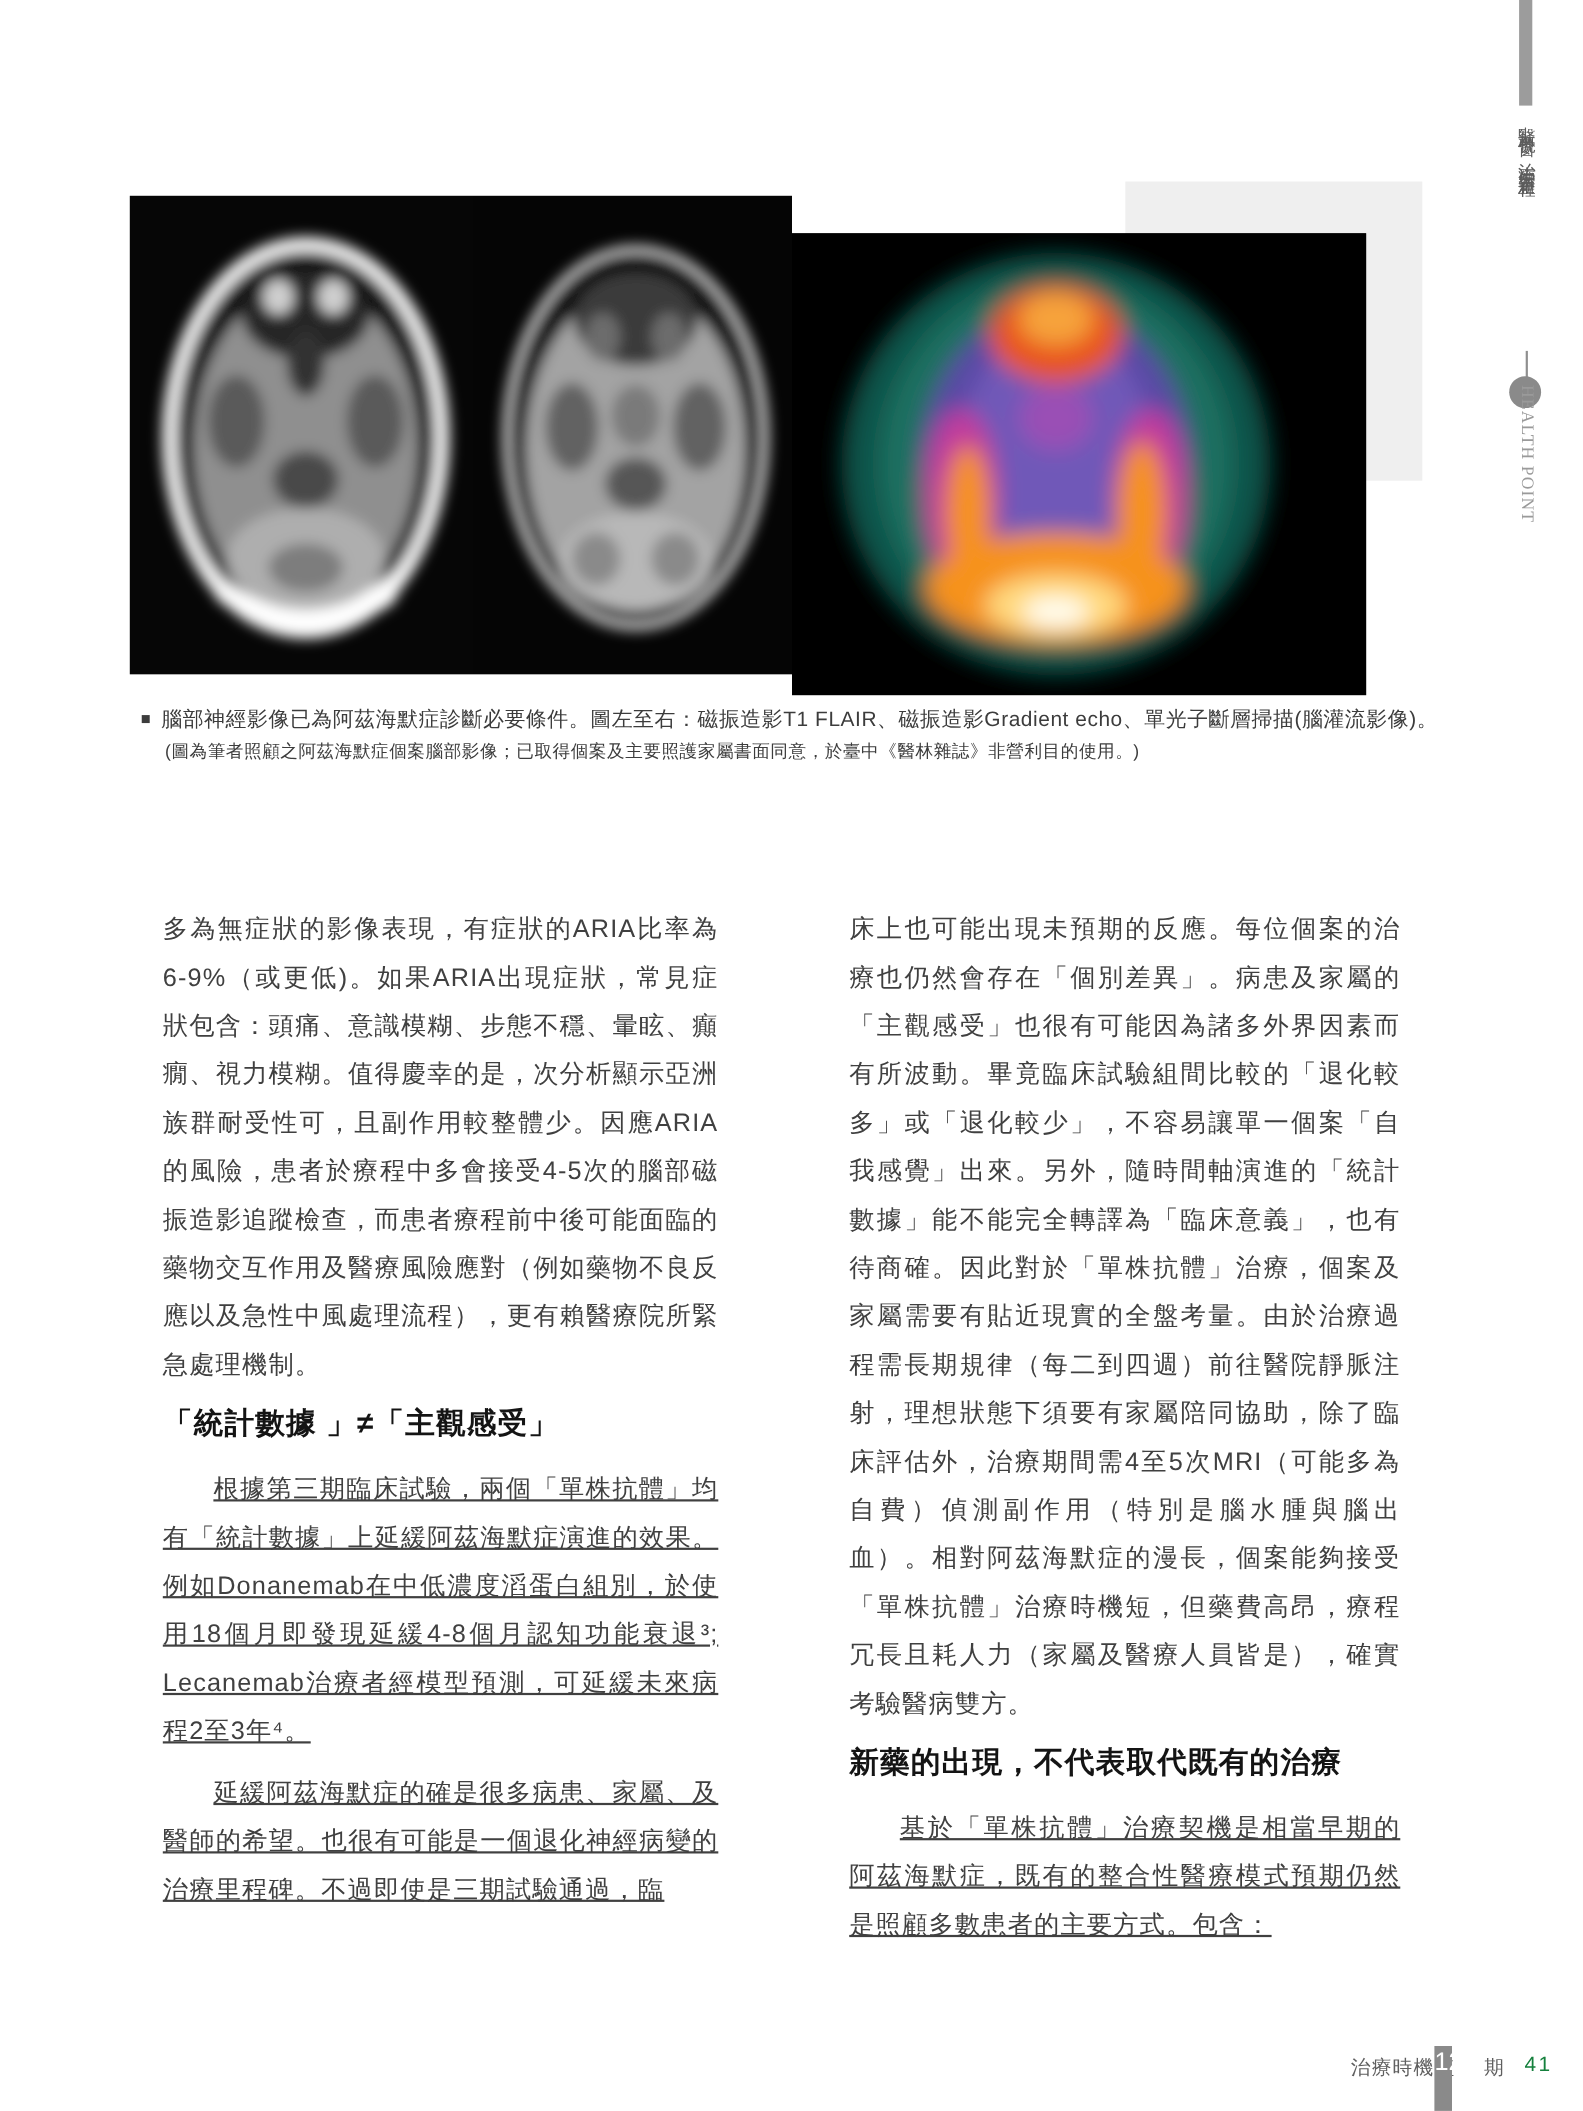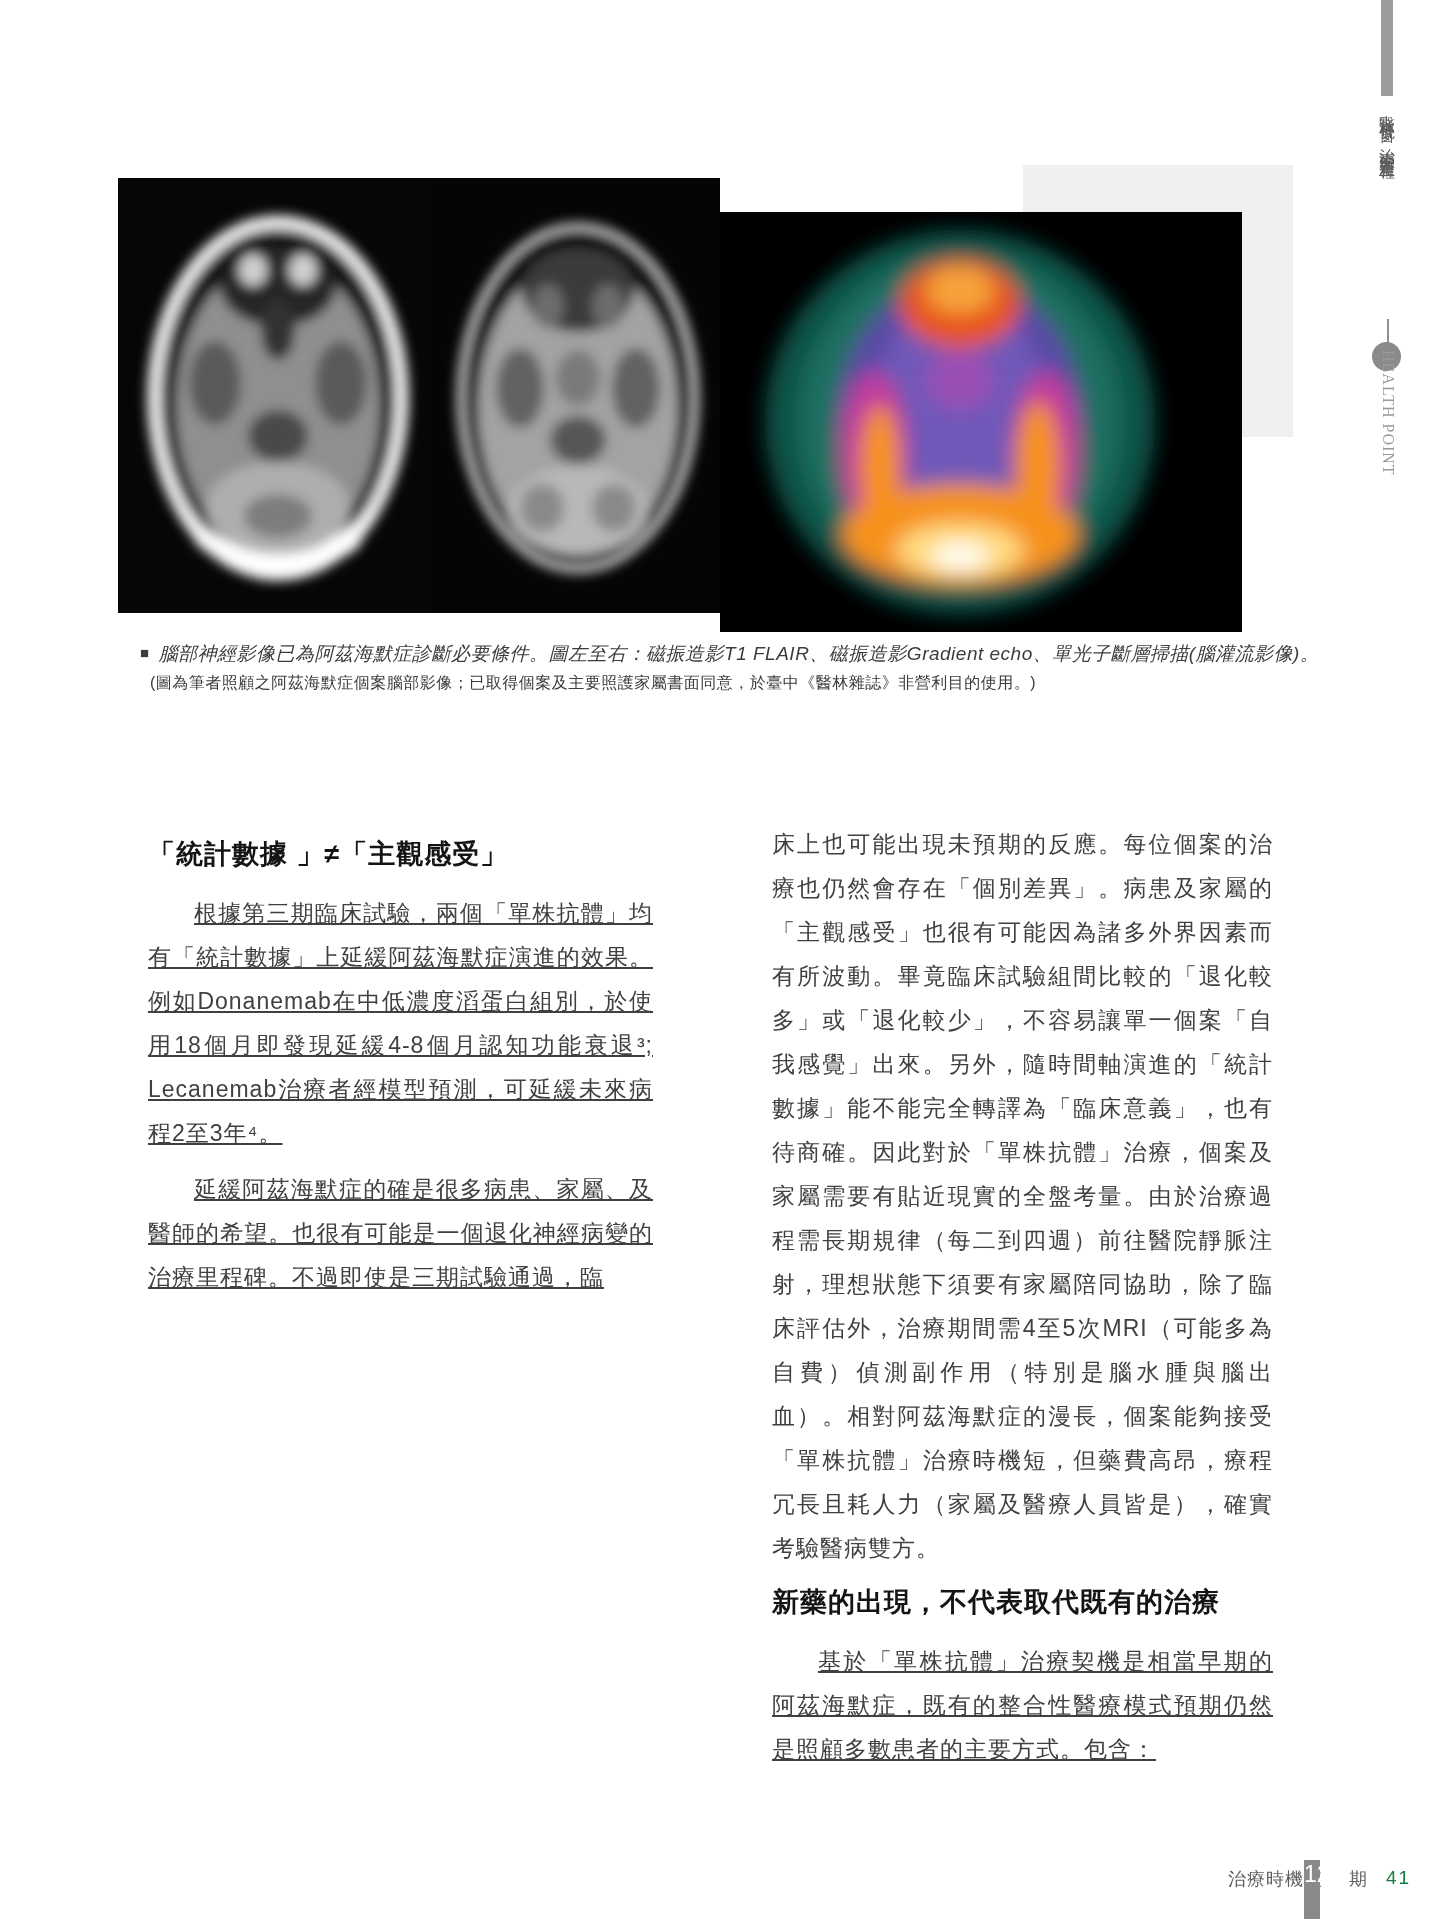--- a/index.html
+++ b/index.html
@@ -24,21 +24,21 @@
   .gray-square { left:1023px; top:165px; width:270px; height:272px; background:#efefef; }
 
   
   .panel { position:absolute; overflow:hidden; background:#000; }
   #mri1 { left:118px; top:178px; width:312px; height:435px; }
   #mri2 { left:430px; top:178px; width:290px; height:435px; }
   #pet  { left:720px; top:212px; width:522px; height:420px; }
   .panel svg { width:100%; height:100%; display:block; }
 
   
-  .caption1 { left:140px; top:641px; font-size:19px; color:#3c3c3c; letter-spacing:0.5px; white-space:nowrap;font-style:italic; }
+  .caption1 { left:128px; top:641px; font-size:19px; color:#3c3c3c; letter-spacing:0.5px; white-space:nowrap; }
   .caption1 .bullet { display:inline-block; font-size:15px; transform:translateY(-2px); margin-right:9px; }
   .caption2 { left:150px; top:673px; font-size:16px; color:#3c3c3c; letter-spacing:0.5px; white-space:nowrap; }
 
   
   .col { position:absolute; top:822px; font-size:23px; line-height:44px;
          letter-spacing:1px; color:#404040; text-align:justify; }
   #col-left  { left:148px; width:505px; }
   #col-right { left:772px; width:501px; }
   .col p { margin:0; }
   .col p.indent { text-indent:2em; margin-top:12px;text-decoration:underline; }
@@ -141,20 +141,21 @@
       </g>
     </svg>
   </div>
 
   <div class="abs caption1">
     <span class="bullet">■</span><span>腦部神經影像已為阿茲海默症診斷必要條件。圖左至右：磁振造影T1 FLAIR、磁振造影Gradient echo、單光子斷層掃描(腦灌流影像)。</span>
   </div>
   <div class="abs caption2">(圖為筆者照顧之阿茲海默症個案腦部影像；已取得個案及主要照護家屬書面同意，於臺中《醫林雜誌》非營利目的使用。)</div>
 
   <div class="col" id="col-left">
+    <p>多為無症狀的影像表現，有症狀的ARIA比率為6-9%（或更低)。如果ARIA出現症狀，常見症狀包含：頭痛、意識模糊、步態不穩、暈眩、癲癇、視力模糊。值得慶幸的是，次分析顯示亞洲族群耐受性可，且副作用較整體少。因應ARIA的風險，患者於療程中多會接受4-5次的腦部磁振造影追蹤檢查，而患者療程前中後可能面臨的藥物交互作用及醫療風險應對（例如藥物不良反應以及急性中風處理流程），更有賴醫療院所緊急處理機制。</p>
     <h3>「統計數據 」≠「主觀感受」</h3>
     <p class="indent">根據第三期臨床試驗，兩個「單株抗體」均有「統計數據」上延緩阿茲海默症演進的效果。例如Donanemab在中低濃度滔蛋白組別，於使用18個月即發現延緩4-8個月認知功能衰退³; Lecanemab治療者經模型預測，可延緩未來病程2至3年⁴。</p>
     <p class="indent">延緩阿茲海默症的確是很多病患、家屬、及醫師的希望。也很有可能是一個退化神經病變的治療里程碑。不過即使是三期試驗通過，臨</p>
   </div>
 
   <div class="col" id="col-right">
     <p>床上也可能出現未預期的反應。每位個案的治療也仍然會存在「個別差異」。病患及家屬的「主觀感受」也很有可能因為諸多外界因素而有所波動。畢竟臨床試驗組間比較的「退化較多」或「退化較少」，不容易讓單一個案「自我感覺」出來。另外，隨時間軸演進的「統計數據」能不能完全轉譯為「臨床意義」，也有待商確。因此對於「單株抗體」治療，個案及家屬需要有貼近現實的全盤考量。由於治療過程需長期規律（每二到四週）前往醫院靜脈注射，理想狀態下須要有家屬陪同協助，除了臨床評估外，治療期間需4至5次MRI（可能多為自費）偵測副作用（特別是腦水腫與腦出血）。相對阿茲海默症的漫長，個案能夠接受「單株抗體」治療時機短，但藥費高昂，療程冗長且耗人力（家屬及醫療人員皆是），確實考驗醫病雙方。</p>
     <h3>新藥的出現，不代表取代既有的治療</h3>
     <p class="indent">基於「單株抗體」治療契機是相當早期的阿茲海默症，既有的整合性醫療模式預期仍然是照顧多數患者的主要方式。包含：</p>
   </div>

